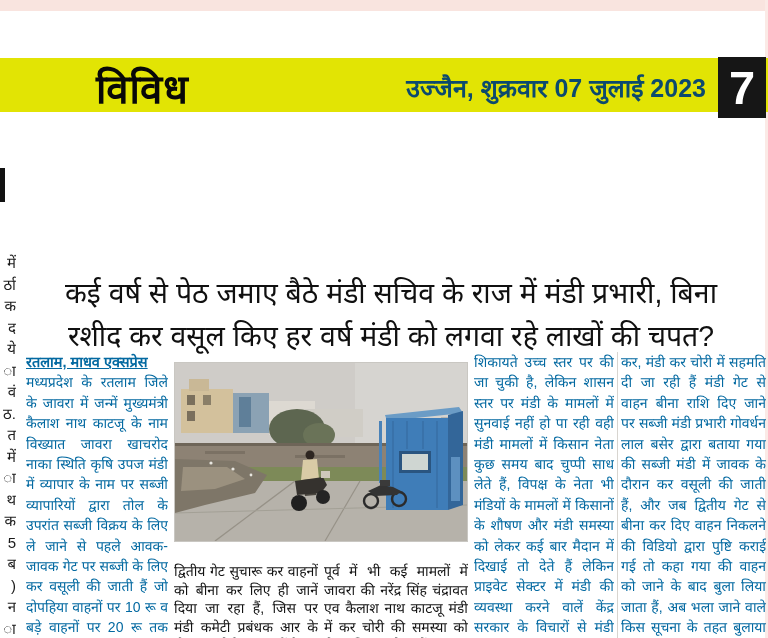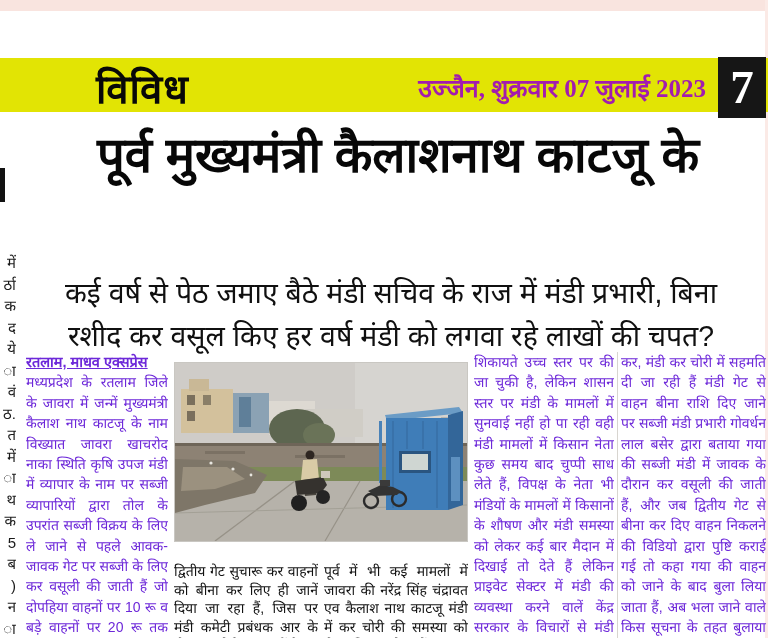--- a/index.html
+++ b/index.html
@@ -6,27 +6,27 @@
   body{
     width:768px;height:638px;position:relative;overflow:hidden;
     background:#ffffff;
     font-family:"Liberation Sans","DejaVu Sans",sans-serif;
     color:#0e0e0e;
   }
   .edge-top{position:absolute;left:0;top:0;width:768px;height:11px;background:#f9e4df;}
   .edge-right{position:absolute;right:0;top:0;width:3px;height:638px;background:#fbeae6;}
 
   
-  .masthead{position:absolute;left:0;top:58px;width:768px;height:54px;background:#e2e404;font-family:Liberation Serif, serif;}
+  .masthead{position:absolute;left:0;top:58px;width:768px;height:54px;background:#e2e404;}
   .section-label{
     position:absolute;left:96px;top:2px;font-size:40px;font-weight:800;
     letter-spacing:1px;color:#080808;
   }
   .date-line{
-    position:absolute;right:62px;top:12px;font-size:25px;font-weight:700;color:#a21caf;
+    position:absolute;right:62px;top:12px;font-size:25px;font-weight:700;color:#0c4a6e;
     white-space:nowrap;
   }
   .page-number-box{
     position:absolute;right:2px;top:-1px;width:48px;height:61px;background:#161616;
     display:flex;align-items:center;justify-content:center;
   }
   .page-number-box span{color:#ffffff;font-size:47px;font-weight:800;line-height:1;}
 
   
   .headline{position:absolute;left:0;top:122px;width:768px;height:136px;overflow:hidden;}
@@ -43,21 +43,21 @@
     white-space:nowrap;color:#101010;transform:scaleX(0.98);transform-origin:center;
   }
 
   
   .body-area{position:absolute;left:0;top:352px;width:768px;height:286px;}
   .frag-col{
     position:absolute;left:-8px;top:-100px;width:24px;height:390px;overflow:hidden;
     font-size:15px;line-height:21.5px;white-space:pre-line;text-align:right;color:#1a1a1a;
   }
   .col{position:absolute;top:0;height:286px;overflow:hidden;text-align:justify;
-       font-size:14px;line-height:20.4px;color:#6d28d9;}
+       font-size:14px;line-height:20.4px;color:#0369a1;}
   .col p{margin:0;text-align:justify;}
   .col1{left:26px;width:142px;}
   .col4{left:474px;width:140px;}
   .col5{left:621px;width:145px;}
   .colB{position:absolute;top:196px;height:90px;overflow:hidden;font-size:14px;
         line-height:18.5px;color:#121212;text-align:justify;}
   .col2{left:174px;width:144px;}
   .col3{left:324px;width:144px;}
   .dateline{font-weight:800;text-decoration:underline;font-size:14.5px;
             margin:0 0 2px 0;white-space:nowrap;}
@@ -78,21 +78,20 @@
   <span class="section-label">विविध</span>
   <span class="date-line">उज्जैन, शुक्रवार 07 जुलाई 2023</span>
   <div class="page-number-box">
     <span>7</span>
   </div>
 </div>
 
 <div class="hl-edge-mark"></div>
 
 <div class="headline">
-  <div class="hl">पूर्व मुख्यमंत्री कैलाशनाथ काटजू के</div>
 </div>
 
 <div class="subheadline">
   <div class="shl">कई वर्ष से पेठ जमाए बैठे मंडी सचिव के राज में मंडी प्रभारी, बिना</div>
   <div class="shl">रशीद कर वसूल किए हर वर्ष मंडी को लगवा रहे लाखों की चपत?</div>
 </div>
 
 <div class="body-area">
 
   <div class="frag-col">में

